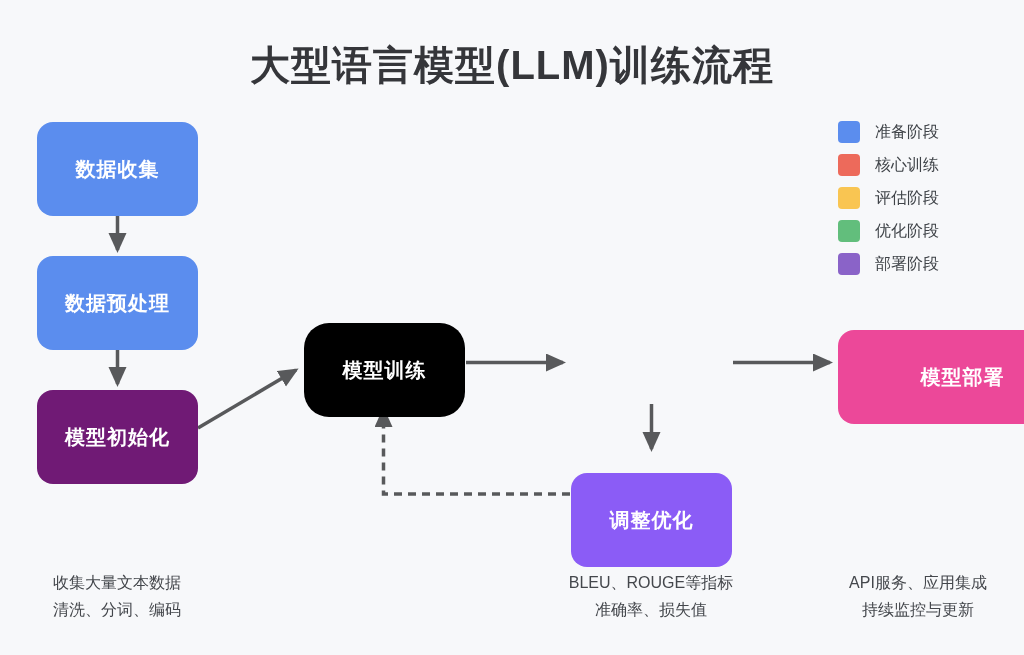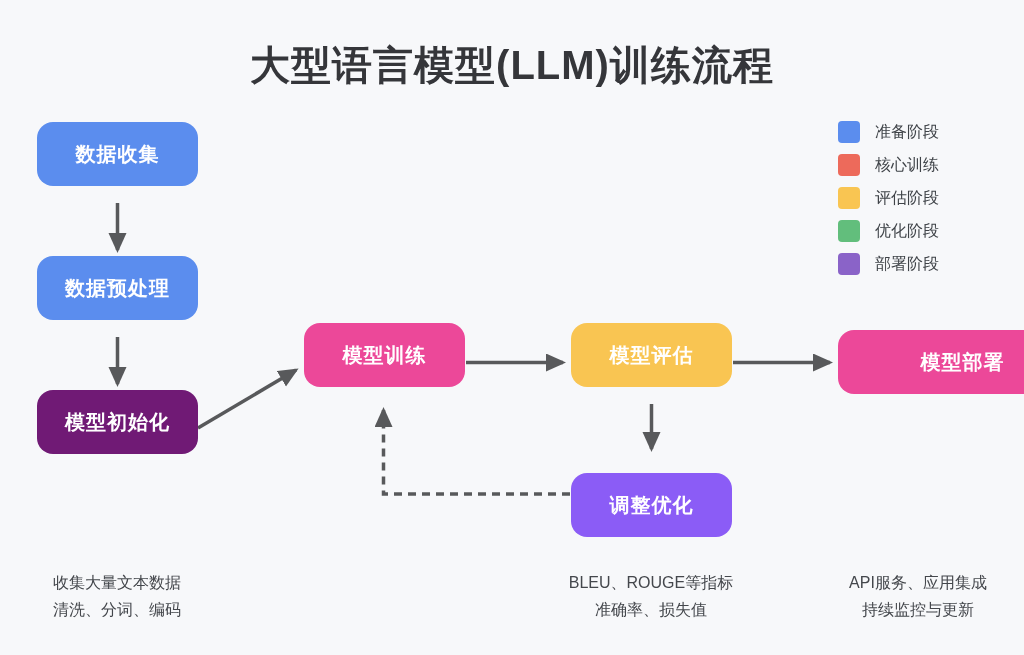--- a/index.html
+++ b/index.html
@@ -61,21 +61,21 @@
     stroke: #58595B;
     stroke-width: 3.5;
     fill: none;
   }
   .edge.dashed {
     stroke-dasharray: 8 6;
   }
   .node {
     position: absolute;
     width: 161px;
-    height: 64px;
+    height: 94px;
     border-radius: 16px;
     display: flex;
     align-items: center;
     justify-content: center;
   }
   .node-label {
     color: #FFFFFF;
     font-size: 20px;
     font-weight: bold;
     letter-spacing: 1px;
@@ -146,25 +146,22 @@
 
   <div class="node" style="left: 37px; top: 122px; background: rgb(91, 141, 238);">
     <span class="node-label">数据收集</span>
   </div>
   <div class="node" style="left: 37px; top: 256px; background: rgb(91, 141, 238); text-align: right;">
     <span class="node-label">数据预处理</span>
   </div>
   <div class="node" style="left: 37px; top: 390px; background: #701a75;">
     <span class="node-label">模型初始化</span>
   </div>
-  <div class="node" style="left: 304px; top: 323px; background: #ec4899;">
+  <div class="node" style="left: 304px; top: 323px; background: #000000; border-radius: 25px;">
     <span class="node-label">模型训练</span>
-  </div>
-  <div class="node" style="left: 571px; top: 323px; background: rgb(249, 197, 82);">
-    <span class="node-label">模型评估</span>
   </div>
   <div class="node" style="left: 838px; top: 330px; background: #ec4899; padding-left: 44px;">
     <span class="node-label">模型部署</span>
   </div>
   <div class="node" style="left: 571px; top: 457px; background: #8b5cf6; margin-top: 16px;">
     <span class="node-label">调整优化</span>
   </div>
 
   <div class="annotation" style="left:-23px;">
     <div>收集大量文本数据</div>

